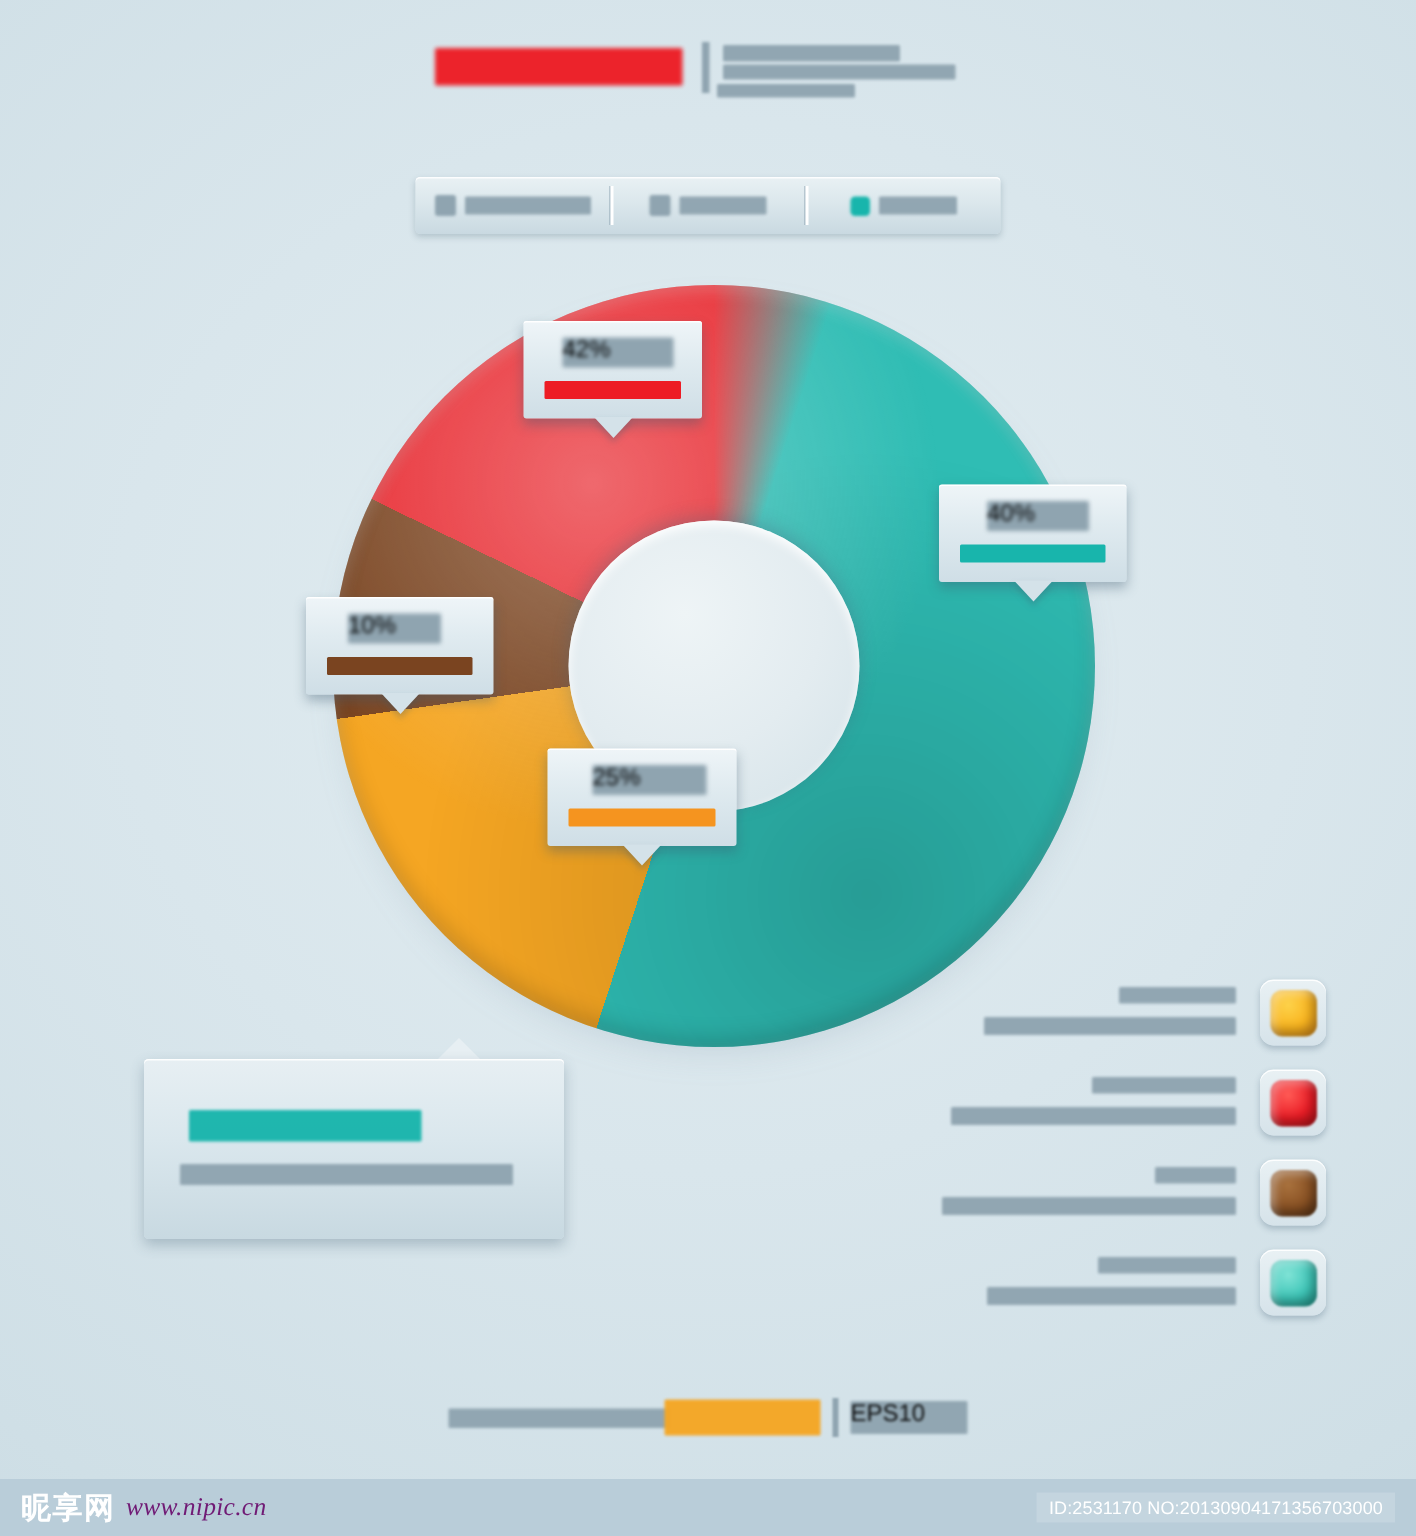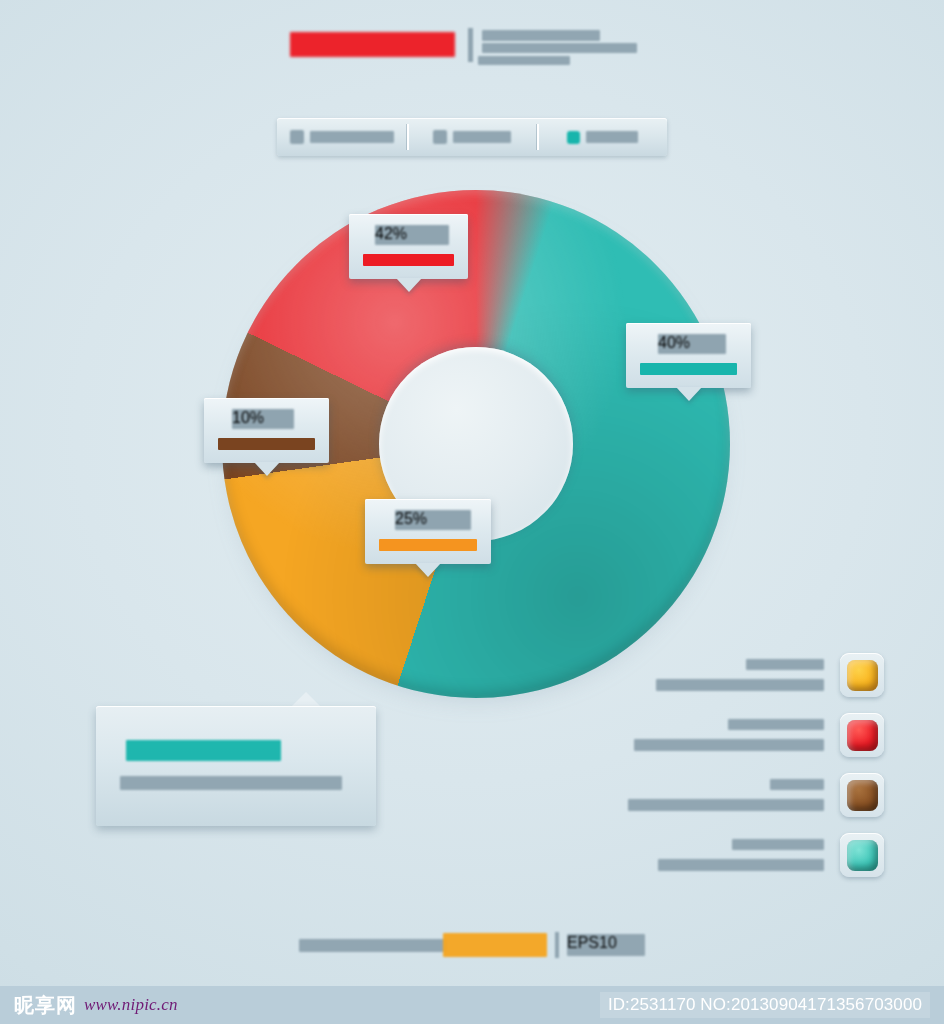--- a/index.html
+++ b/index.html
@@ -331,21 +331,21 @@
   }
   #wm-url {
     font-family: "Liberation Serif", serif;
     font-style: italic;
     font-size: 17px;
     color: #701a75;
     letter-spacing: .2px;
   }
   #wm-id {
     font-family: "Liberation Sans", sans-serif;
-    font-size: 17px;
+    font-size: 12px;
     color: #ffffff;
     background: rgba(255,255,255,.16);
     padding: 3px 8px;
     letter-spacing: .1px;
   }
 </style>
 </head>
 <body>
 
 <div id="stage">

